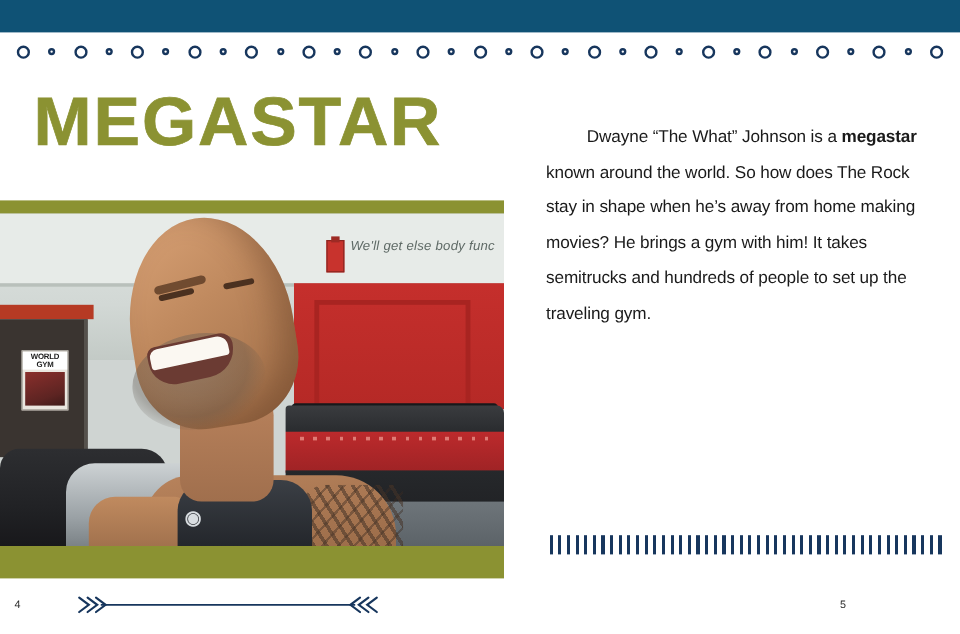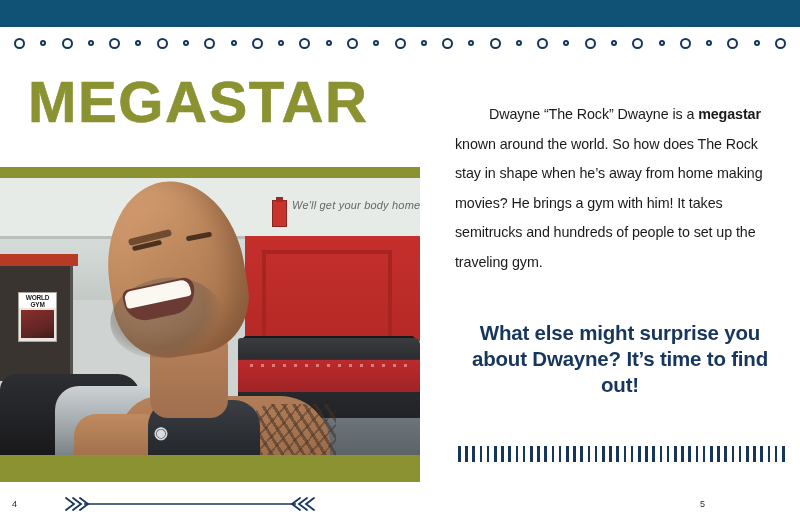--- a/index.html
+++ b/index.html
@@ -394,21 +394,21 @@
 
     <h1 class="headline">MEGASTAR</h1>
 
     <div class="photo-frame">
       <div class="photo">
         <div class="ph-sky"></div>
         <div class="ph-wall-white"></div>
         <div class="ph-redwall"></div>
         <div class="ph-reddoor"></div>
         <div class="ph-fire-ext"></div>
-        <div class="ph-sign-text">We'll get your body home</div>
+        <div class="ph-sign-text">We'll get else body func</div>
         <div class="ph-awning"></div>
         <div class="ph-storefront"></div>
         <div class="ph-poster">
           <div class="ph-poster-top">WORLD GYM</div>
           <div class="ph-poster-body"></div>
         </div>
         <div class="ph-truck-rail"></div>
         <div class="ph-truck"></div>
         <div class="ph-truck-dots"></div>
         <div class="ph-darkcar2"></div>
@@ -428,23 +428,22 @@
         <div class="ph-eye2"></div>
         <div class="ph-mouth">
           <div class="ph-teeth"></div>
         </div>
       </div>
     </div>
 
   </div>
 
   <div class="right-col">
-    <p class="body-copy"><span>Dwayne “The Rock” Dwayne is a </span><b>megastar</b><span> known around the world. So how does The Rock stay in shape when he’s away from home making movies? He brings a gym with him! It takes semitrucks and hundreds of people to set up the traveling gym.</span></p>
-
-    <p class="callout">What else might surprise you about Dwayne? It’s time to find out!</p>
+    <p class="body-copy"><span>Dwayne “The What” Johnson is a </span><b>megastar</b><span> known around the world. So how does The Rock stay in shape when he’s away from home making movies? He brings a gym with him! It takes semitrucks and hundreds of people to set up the traveling gym.</span></p>
+
   </div>
 
   <div class="tick-rule"></div>
 
   <div class="footer-left-num">4</div>
 
   <div class="footer-arrow">
     <svg width="256" height="18" viewBox="0 0 256 18" xmlns="http://www.w3.org/2000/svg">
       <line x1="22" y1="9" x2="234" y2="9" stroke="#17365d" stroke-width="1.4"></line>
       <g stroke="#17365d" stroke-width="1.8" fill="none" stroke-linecap="round">

